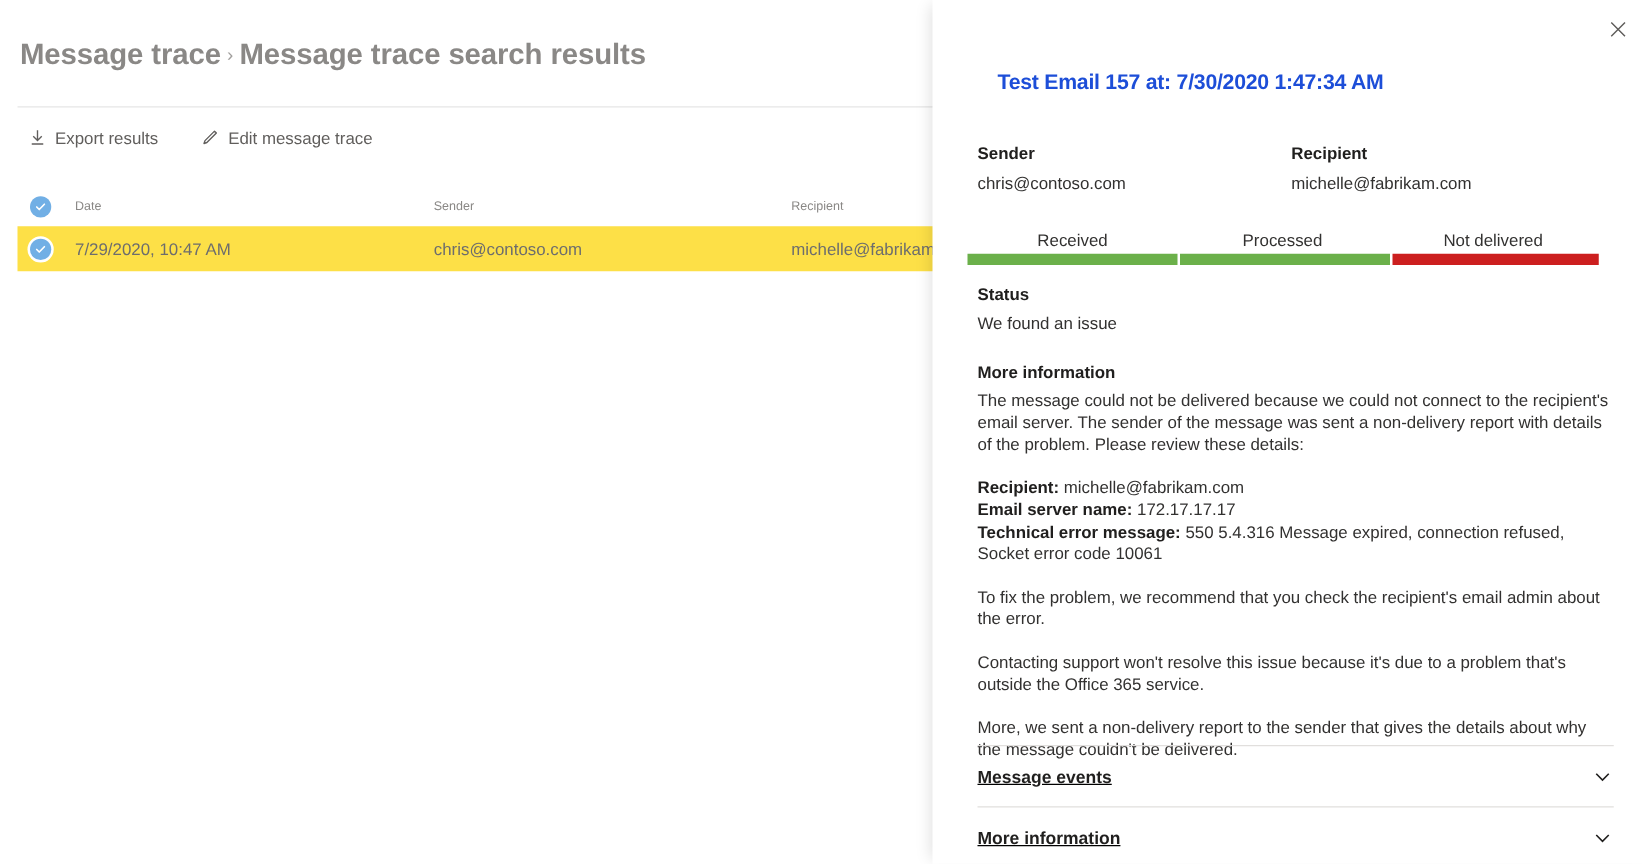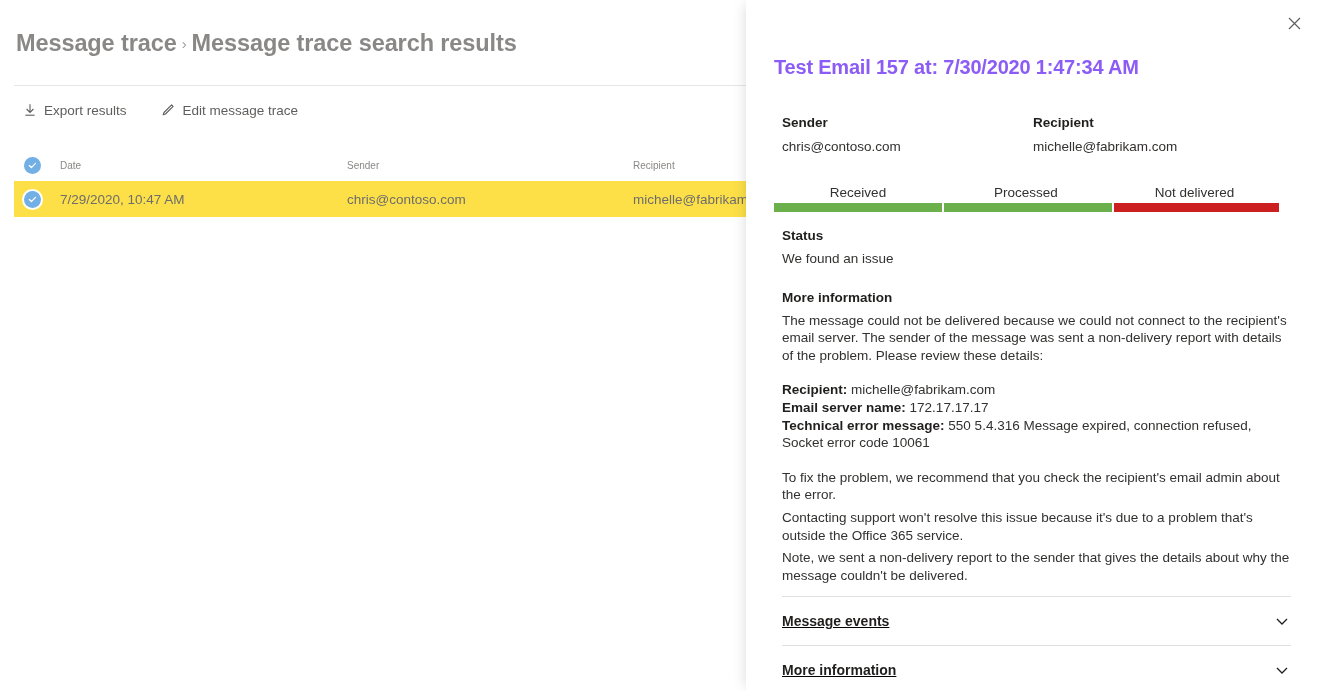--- a/index.html
+++ b/index.html
@@ -167,25 +167,25 @@
     justify-content: center;
     cursor: pointer;
     background: none;
     border: 0;
     padding: 0;
     color: #605e5c;
   }
 
   #panel-title {
     position: absolute;
-    left: 28px;
+    left: 52px;
     top: 56px;
-    font-size: 20px;
+    font-size: 17px;
     font-weight: bold;
-    color: #8b5cf6;
+    color: #1d4ed8;
     letter-spacing: -0.2px;
     white-space: nowrap;
   }
 
   #party-row {
     position: absolute;
     left: 36px;
     top: 115px;
     width: 510px;
     display: flex;
@@ -241,21 +241,21 @@
     color: #201f1e;
     margin: 0 0 7px 0;
   }
   .sec-heading.spaced { margin-top: 22px; }
   .body-text {
     font-size: 13.5px;
     color: #323130;
     line-height: 17.6px;
     margin: 0;
   }
-  .body-text + .body-text { margin-top: 5px; }
+  .body-text + .body-text { margin-top: 17px; }
   .detail-lines {
     font-size: 13.5px;
     color: #323130;
     line-height: 17.6px;
     margin-top: 17px;
   }
   .detail-lines b { color: #201f1e; }
 
   
   #accordions {
@@ -393,21 +393,21 @@
     <p class="body-text">The message could not be delivered because we could not connect to the recipient's email server. The sender of the message was sent a non-delivery report with details of the problem. Please review these details:</p>
 
     <div class="detail-lines">
       <div><b>Recipient:</b> <span>michelle@fabrikam.com</span></div>
       <div><b>Email server name:</b> <span>172.17.17.17</span></div>
       <div><b>Technical error message:</b> <span>550 5.4.316 Message expired, connection refused, Socket error code 10061</span></div>
     </div>
 
     <p class="body-text" style="margin-top:17px;">To fix the problem, we recommend that you check the recipient's email admin about the error.</p>
     <p class="body-text">Contacting support won't resolve this issue because it's due to a problem that's outside the Office 365 service.</p>
-    <p class="body-text">Note, we sent a non-delivery report to the sender that gives the details about why the message couldn't be delivered.</p>
+    <p class="body-text">More, we sent a non-delivery report to the sender that gives the details about why the message couldn't be delivered.</p>
   </div>
 
   <div id="accordions">
     <div class="accordion">
       <span class="accordion-label">Message events</span>
       <span class="chev">
         <svg width="16" height="16" viewBox="0 0 16 16" aria-hidden="true">
           <path d="M3 6 L8 11 L13 6" fill="none" stroke="#201f1e" stroke-width="1.3"></path>
         </svg>
       </span>

